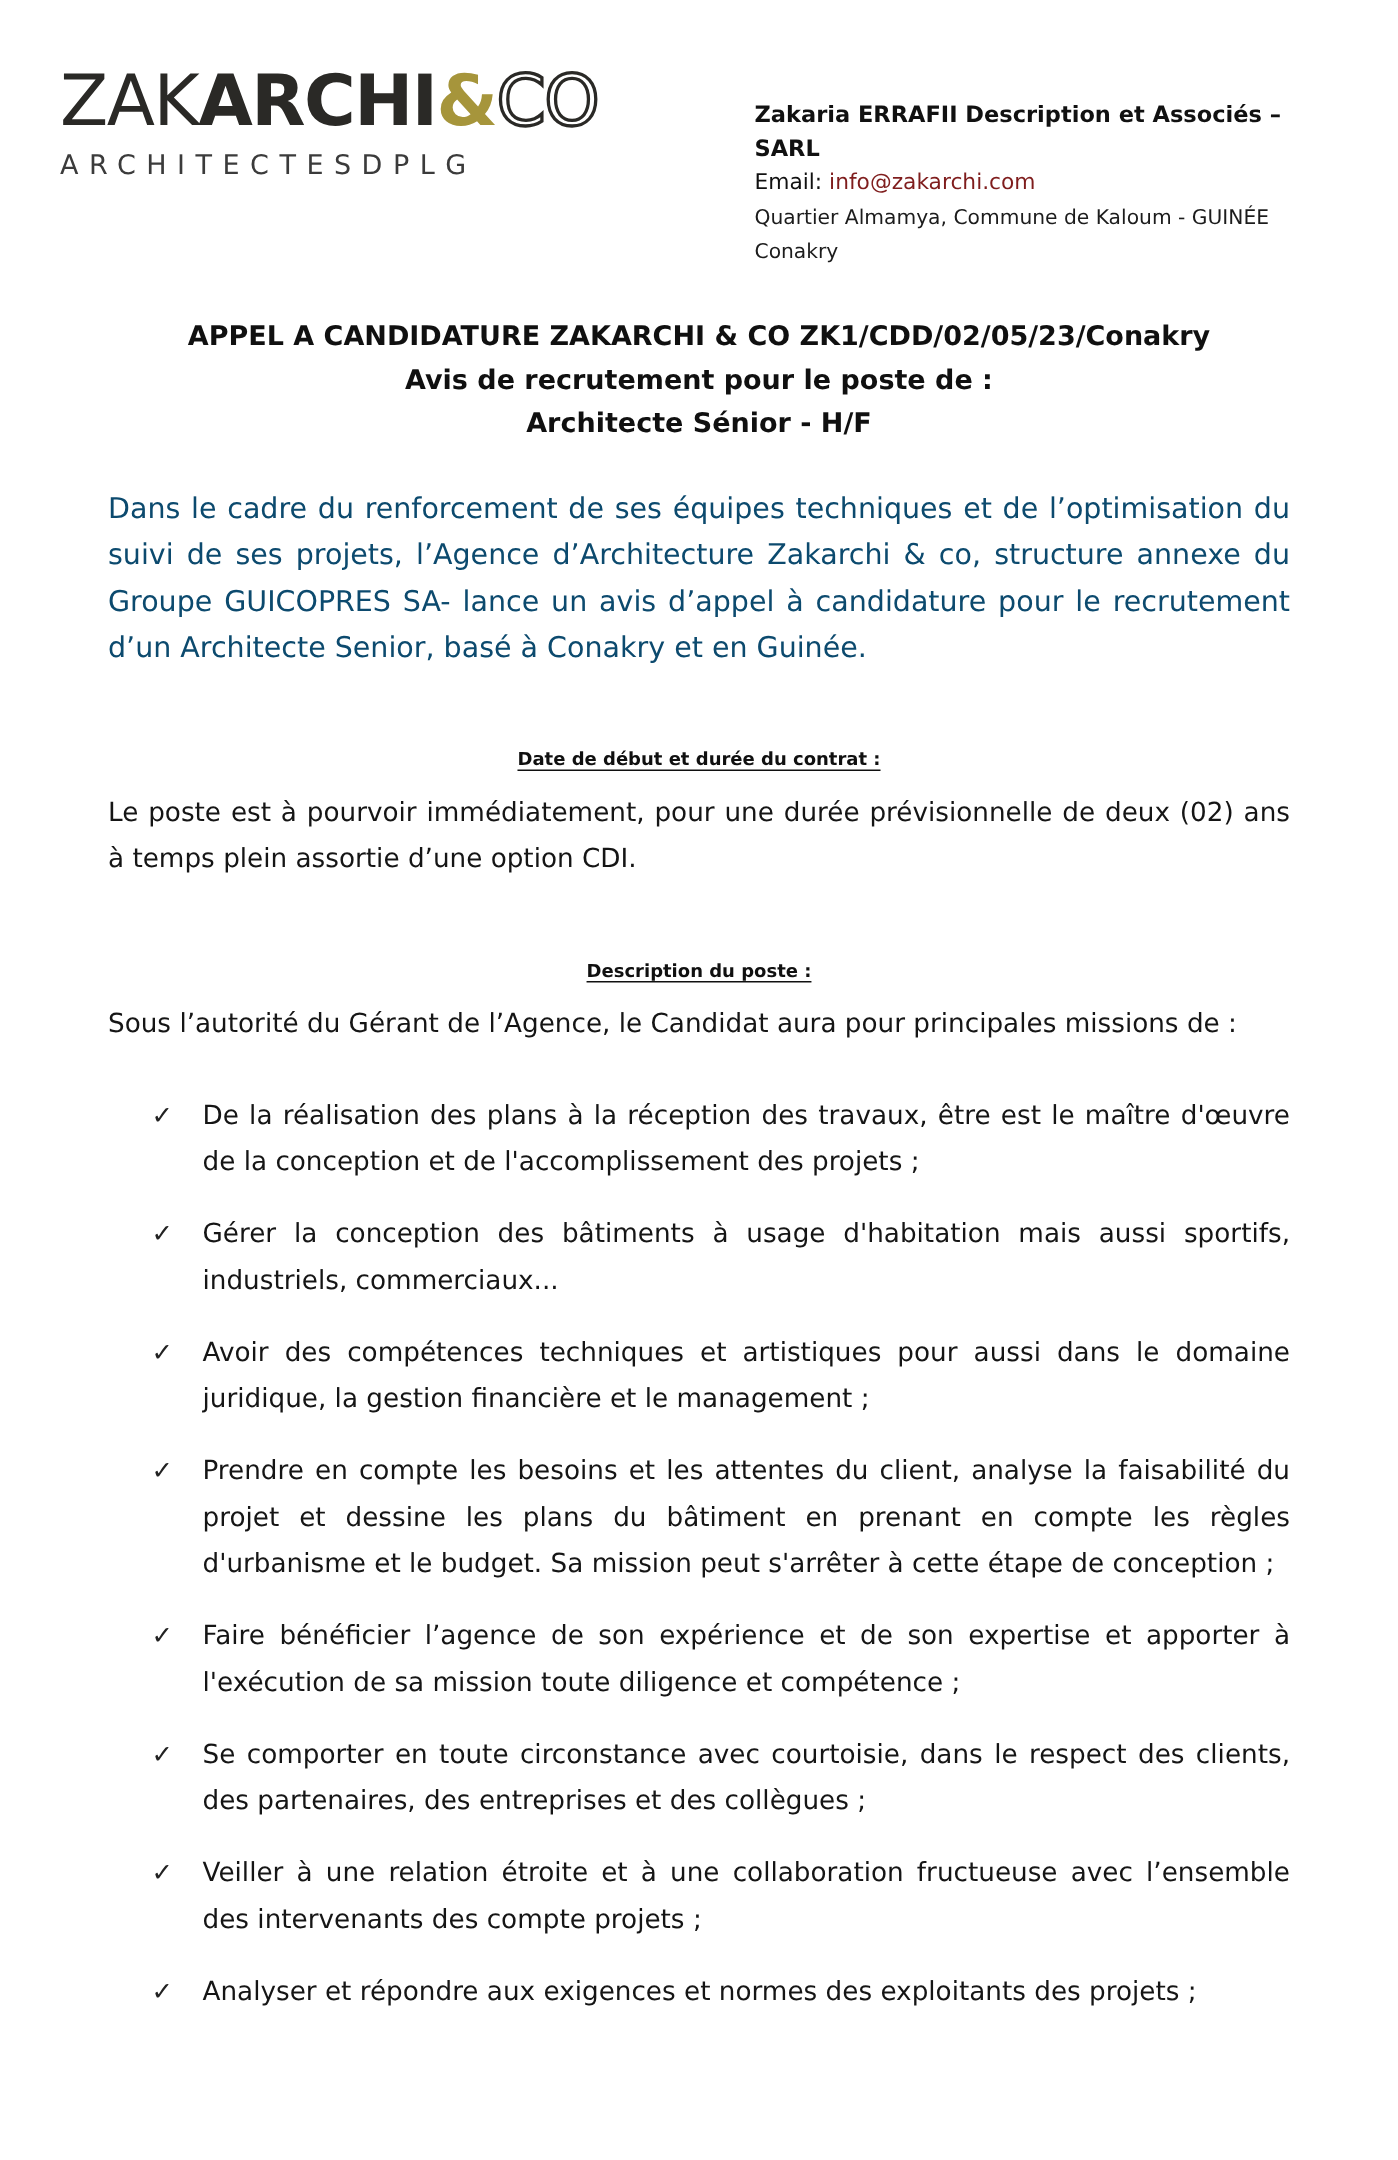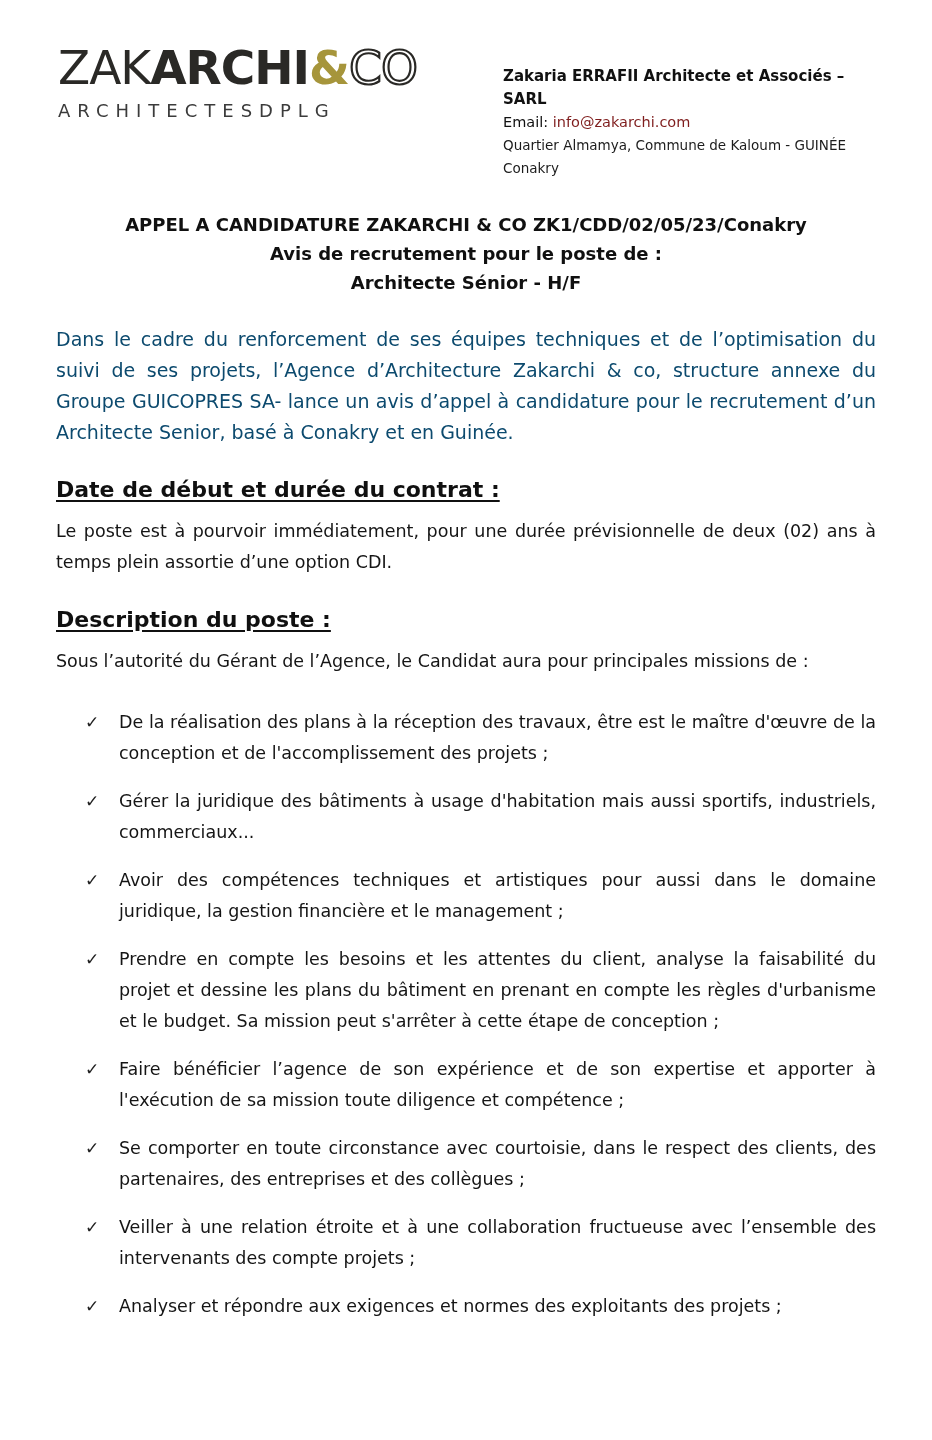--- a/index.html
+++ b/index.html
@@ -9,21 +9,21 @@
     width:932px; height:1440px;
     font-family:"DejaVu Sans","Liberation Sans",sans-serif;
     color:#151515;
     overflow:hidden;
   }
   .page { width:932px; height:1440px; background:#ffffff; position:relative; }
 
   
   .header {
     display:flex; justify-content:space-between; align-items:flex-start;
-    padding:44px 45px 0 58px;
+    padding:44px 45px 0 40px;
   }
   .logo { display:inline-block; }
   .logo-main {
     font-size:47px; line-height:1; letter-spacing:-1px;
     white-space:nowrap; color:#2a2926;
   }
   .logo-zak  { font-weight:400; }
   .logo-archi{ font-weight:700; }
   .logo-amp  { font-weight:700; color:#a6953b; }
   .logo-co   {
@@ -38,32 +38,32 @@
     font-size:18px; font-weight:400; letter-spacing:7px;
     color:#3b3b3b; white-space:nowrap;
   }
   .org-info { width:384px; padding-top:21px; line-height:23px; }
   .org-name { font-size:15px; font-weight:700; color:#111; }
   .org-email-line { font-size:14.5px; color:#111; }
   .org-email { color:#7f1d1d; text-decoration:none; cursor:pointer; }
   .org-address { font-size:13.5px; color:#1c1c1c; }
 
   
-  .content { padding:0 56px; }
+  .content { padding:0 72px; }
   .title-block {
     margin-top:30px; text-align:center;
     font-size:18px; font-weight:700; line-height:29px; color:#101010;
   }
   .intro {
     margin-top:27px; font-size:19px; line-height:31px;
     text-align:justify; color:#0c4a6e;
   }
   .section-heading {
-    margin-top:29px; font-size:22px; font-weight:700;
-    text-decoration:underline; text-underline-offset:3px; color:#101010;
+    margin-top:51px; font-size:12px; font-weight:700;
+    text-decoration:underline; text-underline-offset:3px; color:#101010;text-align:center;
   }
   .section-heading.spaced-after { margin-bottom:12px; }
   .section-body {
     margin-top:14px; font-size:17.5px; line-height:31px;
     text-align:justify; color:#151515;
   }
   .missions {
     list-style:none; margin-top:30px;
   }
   .mission {
@@ -86,21 +86,21 @@
       <div class="logo-main">
         <span class="logo-zak">ZAK</span><span class="logo-archi">ARCHI</span><span class="logo-amp">&amp;</span><span class="logo-co">CO</span>
       </div>
       <div class="logo-sub">
         <span>ARCHITECTES</span>
         <span>DPLG</span>
       </div>
     </div>
 
     <div class="org-info">
-      <div class="org-name">Zakaria ERRAFII Architecte et Associés – SARL</div>
+      <div class="org-name">Zakaria ERRAFII Description et Associés – SARL</div>
       <div class="org-email-line">
         <span>Email: </span><a class="org-email">info@zakarchi.com</a>
       </div>
       <div class="org-address">Quartier Almamya, Commune de Kaloum - GUINÉE Conakry</div>
     </div>
 
   </div>
 
   <div class="content">
 
@@ -120,21 +120,21 @@
 
     <ul class="missions">
 
         <li class="mission">
           <span class="check">✓</span>
           <span class="mission-text">De la réalisation des plans à la réception des travaux, être est le maître d'œuvre de la conception et de l'accomplissement des projets ;</span>
         </li>
 
         <li class="mission">
           <span class="check">✓</span>
-          <span class="mission-text">Gérer la juridique des bâtiments à usage d'habitation mais aussi sportifs, industriels, commerciaux...</span>
+          <span class="mission-text">Gérer la conception des bâtiments à usage d'habitation mais aussi sportifs, industriels, commerciaux...</span>
         </li>
 
         <li class="mission">
           <span class="check">✓</span>
           <span class="mission-text">Avoir des compétences techniques et artistiques pour aussi dans le domaine juridique, la gestion financière et le management ;</span>
         </li>
 
         <li class="mission">
           <span class="check">✓</span>
           <span class="mission-text">Prendre en compte les besoins et les attentes du client, analyse la faisabilité du projet et dessine les plans du bâtiment en prenant en compte les règles d'urbanisme et le budget. Sa mission peut s'arrêter à cette étape de conception ;</span>

